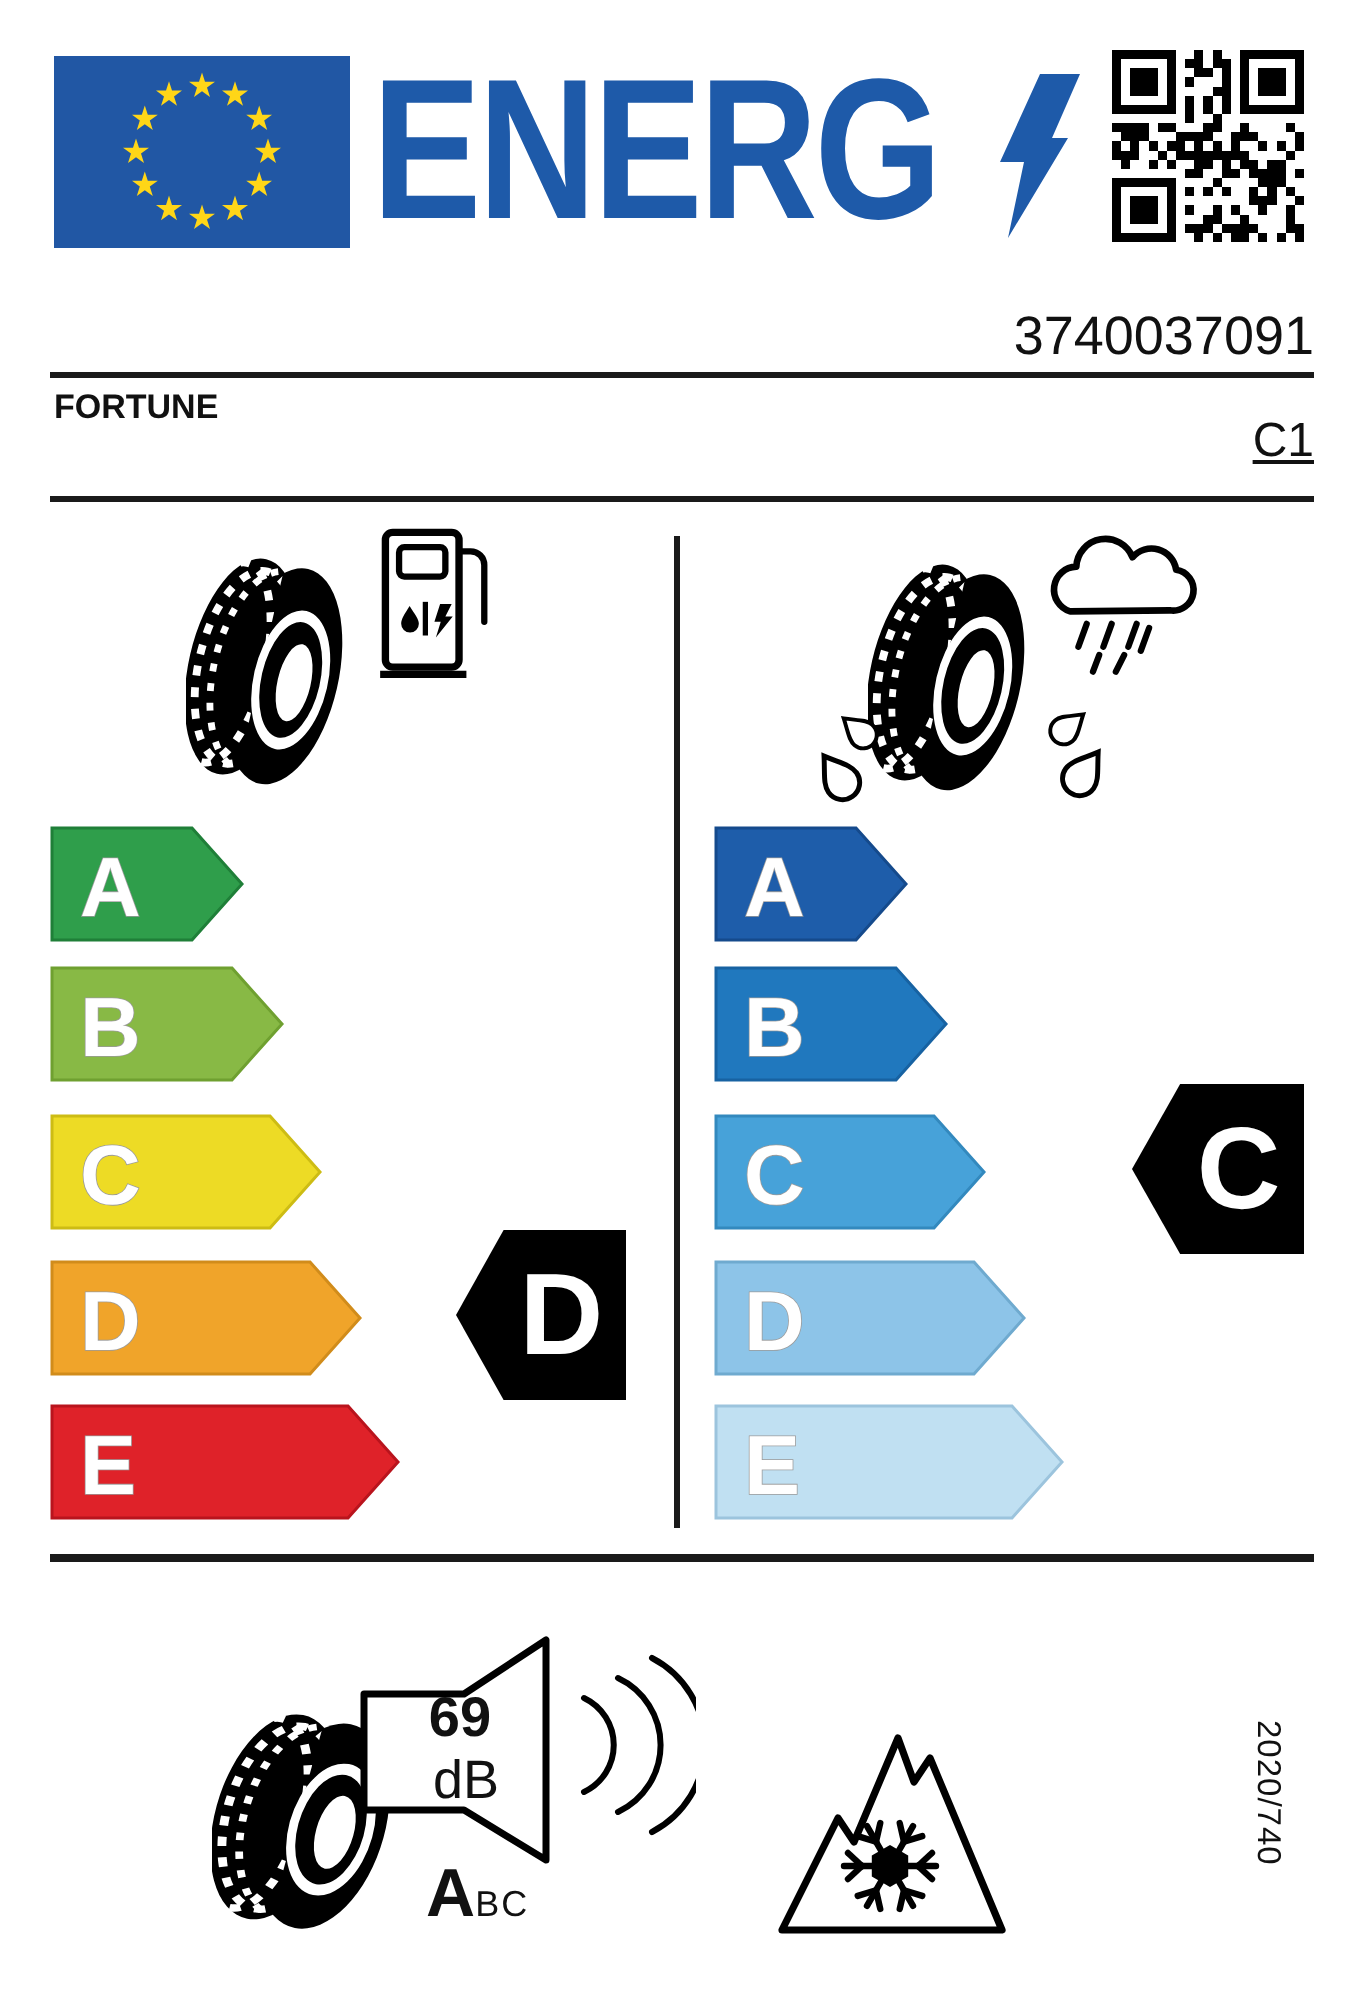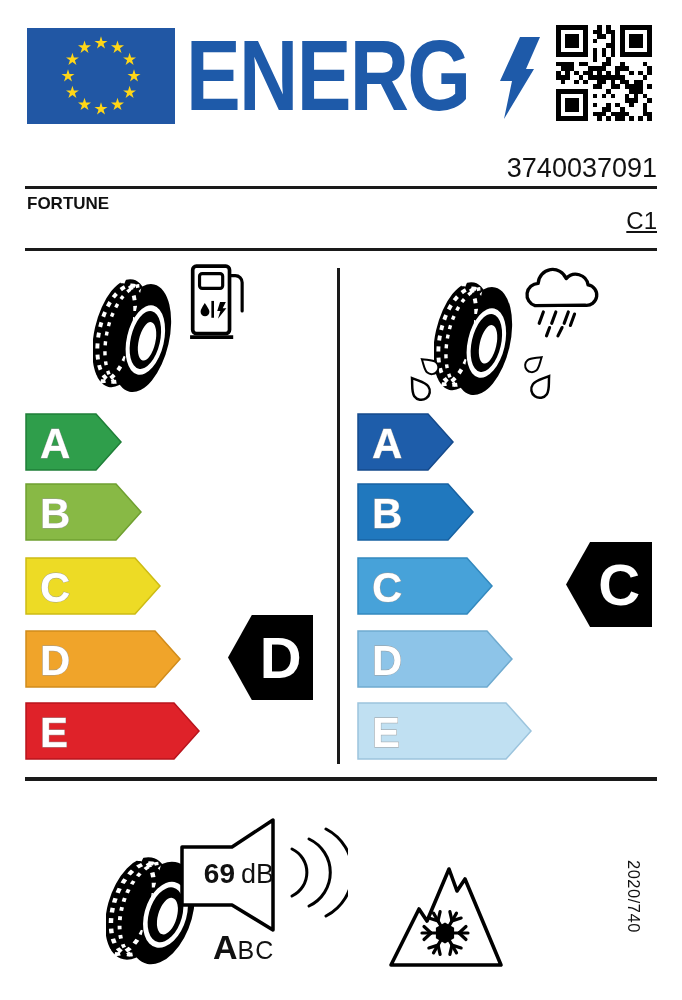--- a/index.html
+++ b/index.html
@@ -14,26 +14,26 @@
   #qr{left:555px;top:25px;shape-rendering:crispEdges;}
   #brand{left:27px;top:152px;font-size:17px;font-weight:bold;line-height:32px;margin-top:36px;}
   #artnum{right:25px;top:152px;font-size:27px;line-height:32px;text-align:right;}
   #tyresize{left:27px;top:203px;font-size:30px;line-height:36px;}
   #tyreclass{right:25px;top:207px;font-size:24px;line-height:28px;text-align:center;text-decoration:underline;}
   #vdiv{left:337px;top:268px;width:3px;height:496px;background:#1a1a1a;}
   .scale{width:220px;height:350px;}
   .marker{background:#000;display:flex;align-items:center;justify-content:center;
           clip-path:polygon(28% 0,100% 0,100% 100%,28% 100%,0 50%);}
   .marker span{color:#fff;font-weight:bold;font-size:58px;padding-left:24%;}
-  #noise-text{left:186px;top:855px;width:88px;height:38px;display:flex;align-items:center;justify-content:flex-end;}
+  #noise-text{left:186px;top:855px;width:88px;height:38px;display:flex;align-items:center;justify-content:center;flex-direction:column;}
   #noise-text .n69{font-size:28px;font-weight:bold;}
   #noise-text .ndb{font-size:27px;margin-left:6px;}
   #noise-class{left:213px;top:928px;width:80px;display:flex;align-items:baseline;}
   #noise-class .big{font-size:34px;font-weight:bold;line-height:38px;}
-  #noise-class .rest{font-size:25px;letter-spacing:1px;line-height:38px;}
+  #noise-class .rest{font-size:18px;letter-spacing:1px;line-height:38px;}
   #reg{left:624px;top:860px;height:104px;writing-mode:vertical-rl;font-size:16.5px;letter-spacing:0.5px;}
   svg{display:block;}
 </style>
 </head>
 <body>
 
 <svg width="0" height="0" style="position:absolute">
   <defs>
     <clipPath id="treadClip">
         <rect x="0" y="0" width="38" height="120"></rect>

